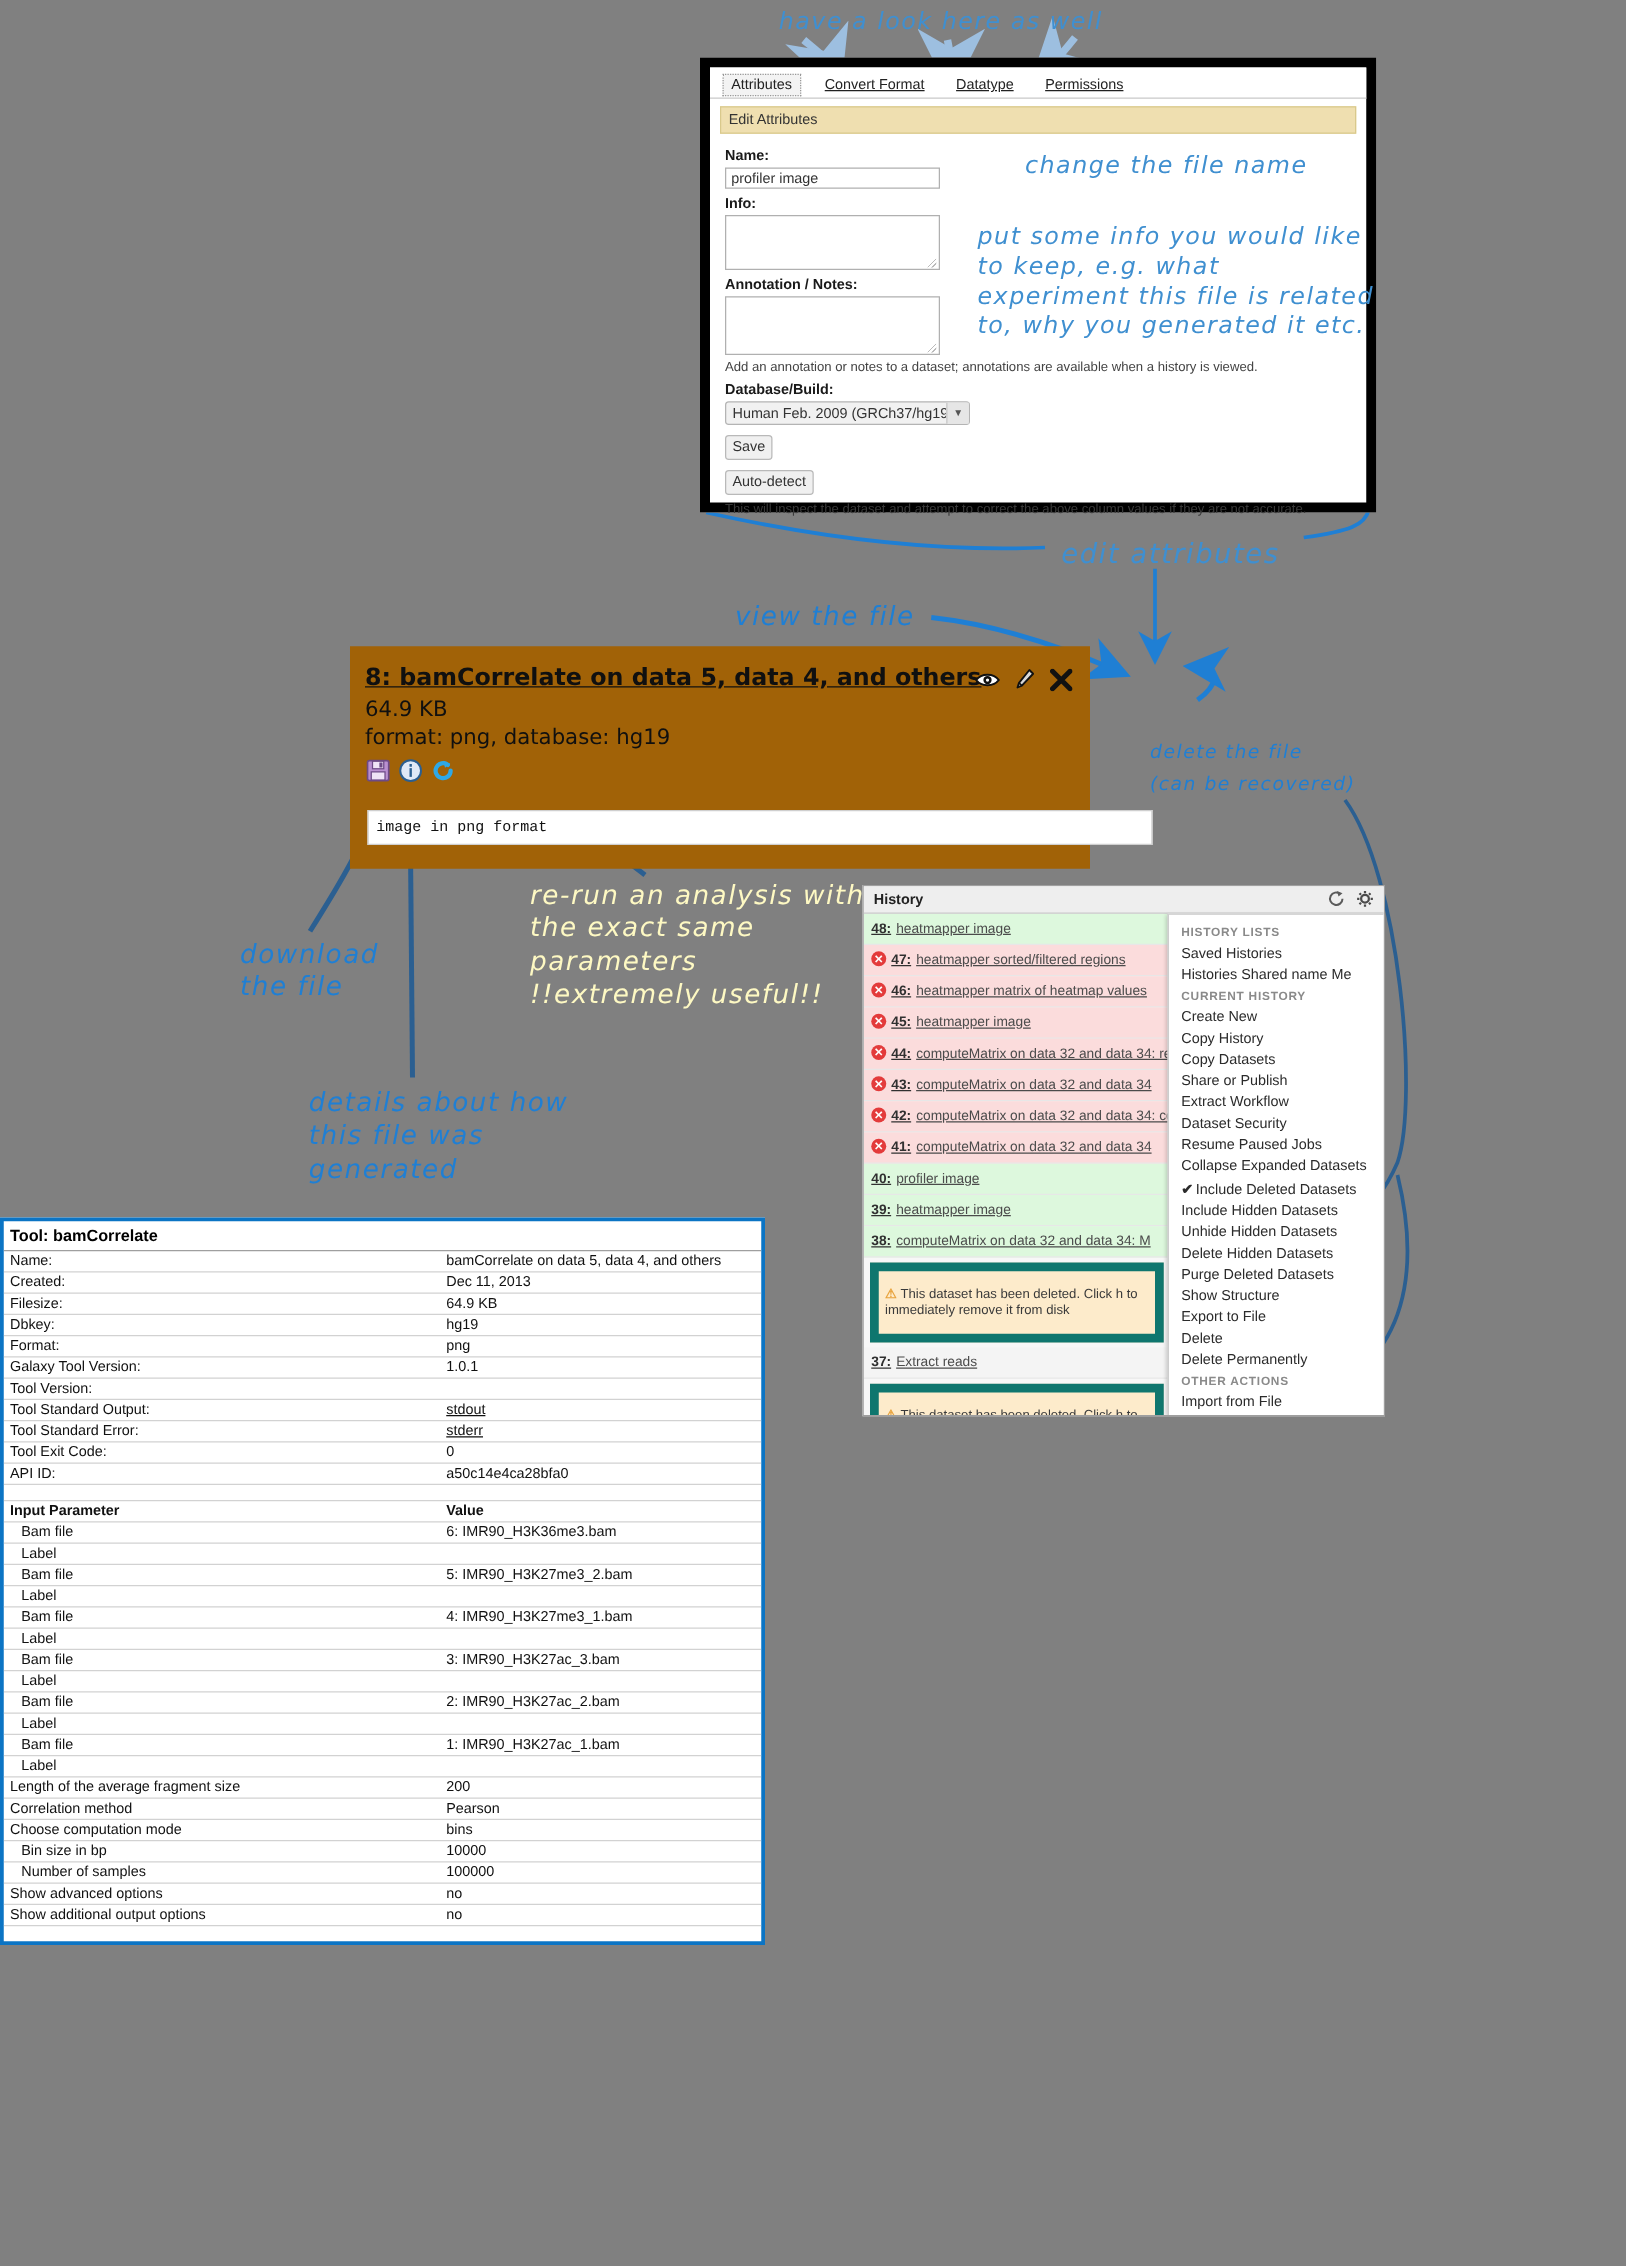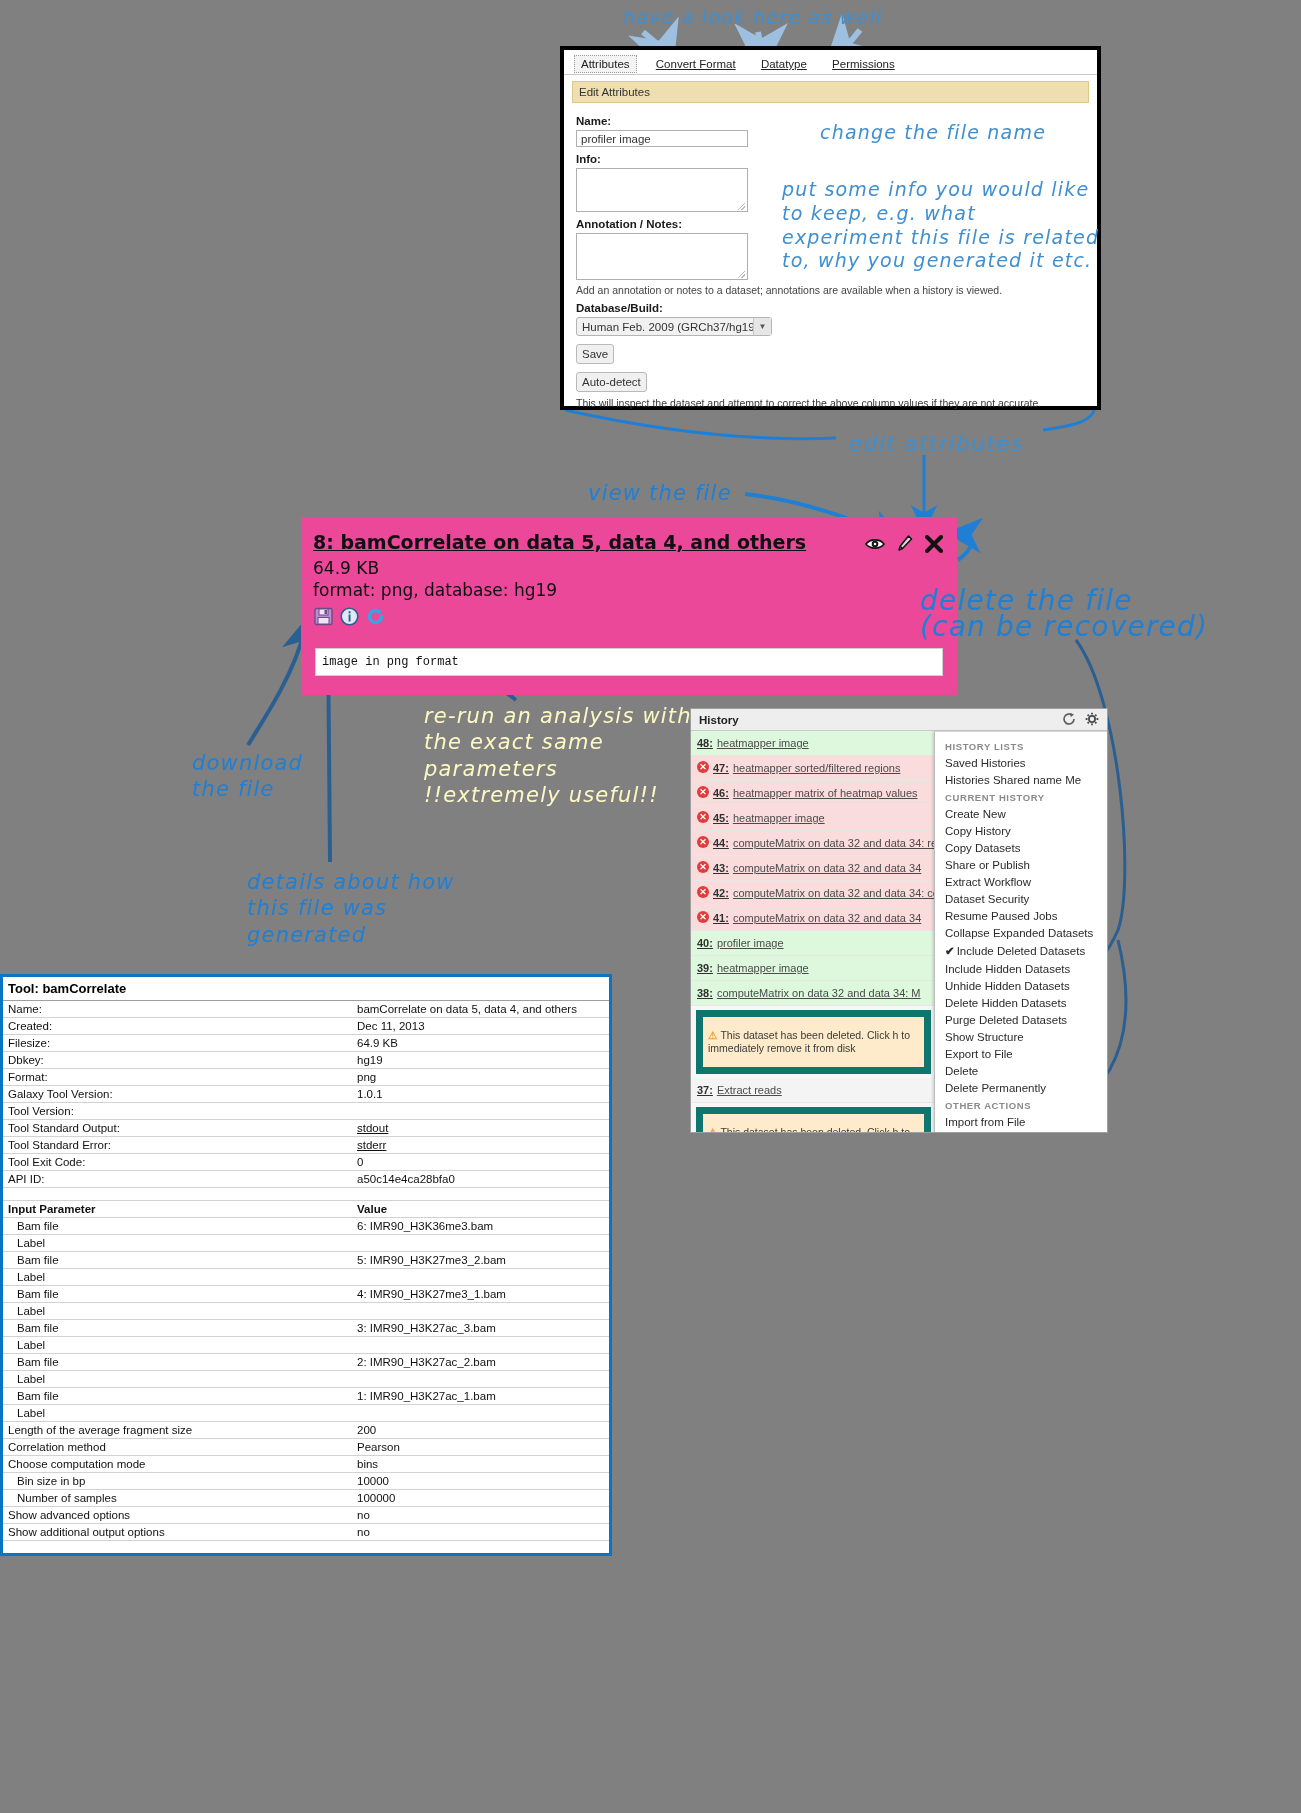--- a/index.html
+++ b/index.html
@@ -20,21 +20,21 @@
     font-size:19px;
     line-height:23px;
     letter-spacing:1.2px;
     white-space:pre;
     font-weight:400;
   }
 
   
   #attr-panel{
     left:560px;top:46px;width:541px;height:364px;
-    background:#ffffff;border:4px solid #000000;box-sizing:border-box;
+    background:#ffffff;border:8px solid #000000;box-sizing:border-box;
   }
   .tabs-row{
     height:25px;border-bottom:1px solid #c9c9c9;background:#ffffff;
     padding:5px 0 0 10px;box-sizing:border-box;
     font-size:11.5px;color:#222;
   }
   .tab{display:inline-block;padding:2px 6px;margin-right:10px;}
   .tab.active{border:1px dotted #999;background:#f3f3f3;}
   .tab.link{color:#222;text-decoration:underline;}
   .section-head{
@@ -72,22 +72,22 @@
   }
   .btn{
     display:inline-block;border:1px solid #b9b9b9;border-radius:3px;
     background:#f0f0f0;font-size:11.5px;color:#333;padding:3px 5px;
     font-family:"Liberation Sans",sans-serif;
   }
   .note-line{font-size:10.5px;color:#3a3a3a;margin-top:5px;}
 
   
   #dataset-box{
-    left:280px;top:517px;width:656px;height:178px;
-    background:#ec4899;box-sizing:border-box;margin-left:21px;
+    left:280px;top:517px;width:592px;height:178px;
+    background:#a16207;box-sizing:border-box;
   }
   .ds-title{
     font-family:"DejaVu Sans",sans-serif;
     font-weight:bold;font-size:19px;color:#101010;text-decoration:underline;
     padding:14px 0 0 12px;
   }
   .ds-meta{
     font-family:"DejaVu Sans",sans-serif;
     font-size:17px;color:#101010;padding:4px 0 0 12px;line-height:22px;
   }
@@ -539,21 +539,21 @@
 
 <div id="annotation-layer">
     <div class="hand" style="left: 623px; top: 6px; font-size: 19px; line-height: 23.75px; color: rgb(63, 143, 208);">have a look here as well</div>
     <div class="hand" style="left: 820px; top: 121px; font-size: 19px; line-height: 23.75px; color: rgb(63, 143, 208);">change the file name</div>
     <div class="hand" style="left: 782px; top: 178px; font-size: 19px; line-height: 23.75px; color: rgb(63, 143, 208);">put some info you would like
 to keep, e.g. what
 experiment this file is related
 to, why you generated it etc.</div>
     <div class="hand" style="left: 849px; top: 430px; font-size: 22px; line-height: 27.5px; color: rgb(63, 143, 208);">edit attributes</div>
     <div class="hand" style="left: 588px; top: 480px; font-size: 21px; line-height: 26.25px; color: rgb(31, 127, 212);">view the file</div>
-    <div class="hand" style="left: 920px; top: 588px; font-size: 28px; line-height: 26.25px; color: rgb(31, 127, 212);">delete the file
+    <div class="hand" style="left: 920px; top: 588px; font-size: 15px; line-height: 26.25px; color: rgb(31, 127, 212);">delete the file
 (can be recovered)</div>
     <div class="hand" style="left: 424px; top: 703px; font-size: 21px; line-height: 26.25px; color: #fef9c3;">re-run an analysis with
 the exact same
 parameters
 !!extremely useful!!</div>
     <div class="hand" style="left: 192px; top: 750px; font-size: 21px; line-height: 26.25px; color: rgb(31, 127, 212);">download
 the file</div>
     <div class="hand" style="left: 247px; top: 869px; font-size: 21px; line-height: 26.25px; color: rgb(31, 127, 212);">details about how
 this file was
 generated</div>

